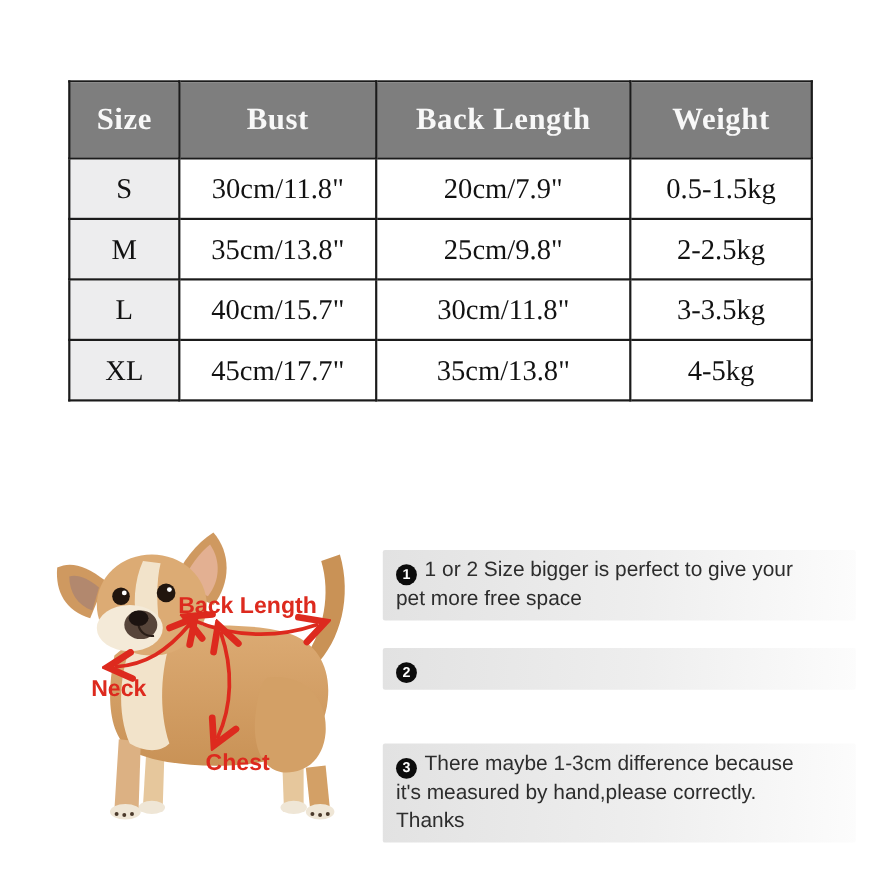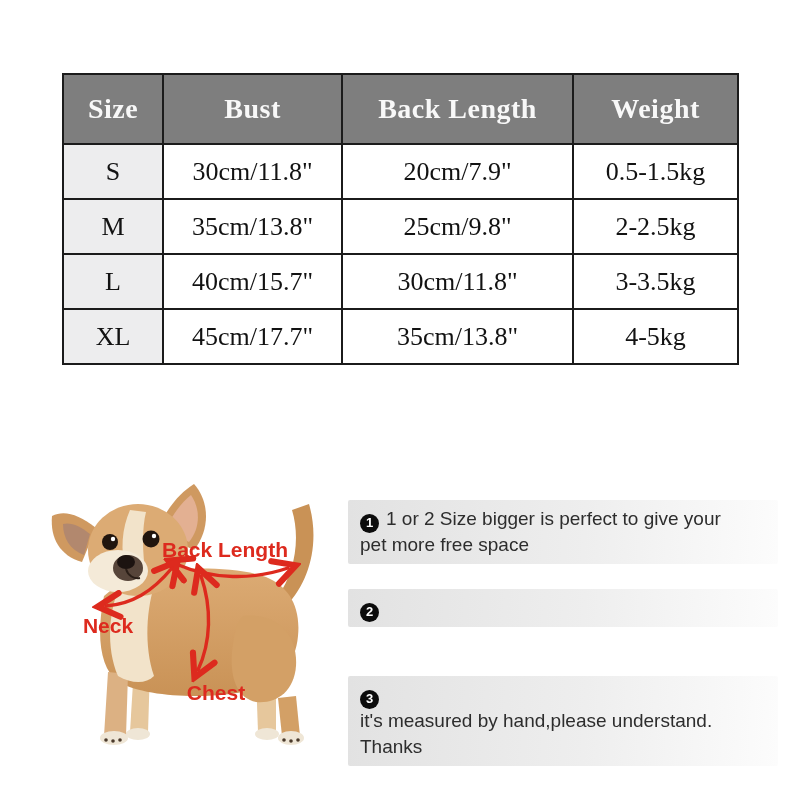--- a/index.html
+++ b/index.html
@@ -166,19 +166,19 @@
       <span class="bullet">
           <span>2</span>
         </span>
     </div>
   </div>
 
   <div id="note-3" class="note">
     <div class="note-line">
       <span class="bullet">
           <span>3</span>
-        </span>
+        </span><span>There maybe 1-3cm difference because</span>
     </div>
-    <div class="note-line">it's measured by hand,please understand.</div>
+    <div class="note-line">it's measured by hand,please correctly.</div>
     <div class="note-line">Thanks</div>
   </div>
 
 </div>
 
 </body></html>

